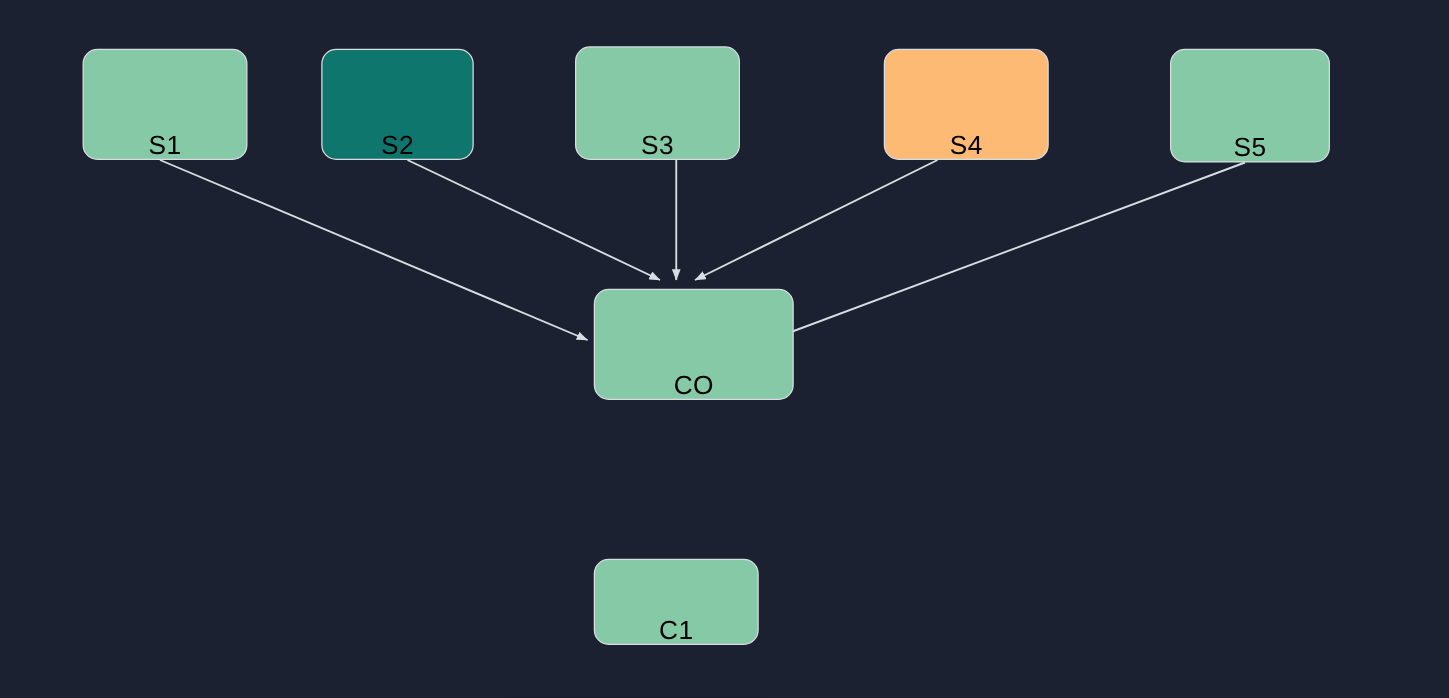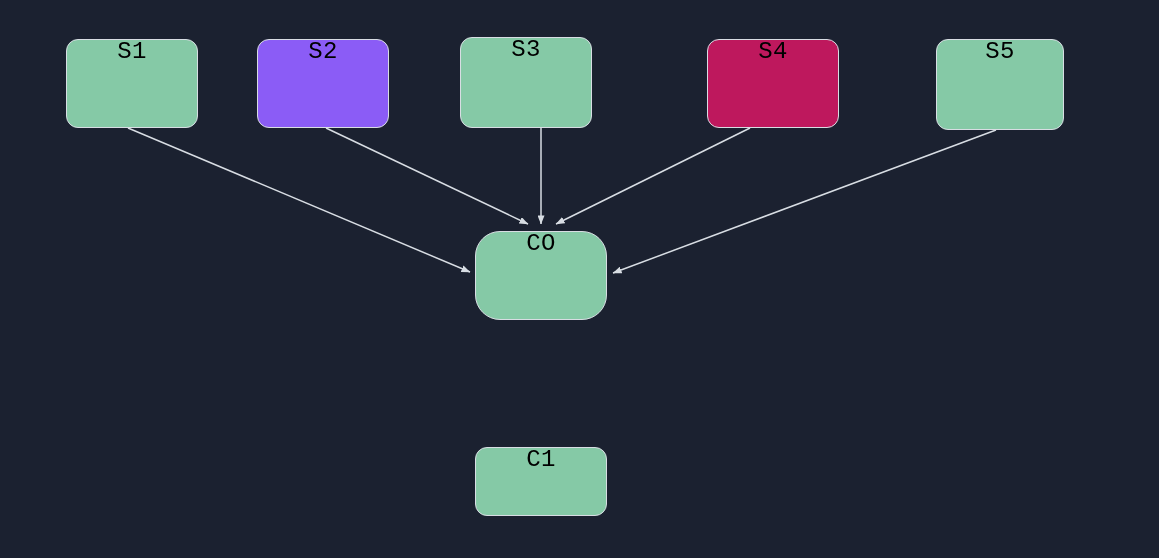--- a/index.html
+++ b/index.html
@@ -28,25 +28,25 @@
     height: 558px;
     pointer-events: none;
   }
   .node {
     position: absolute;
     box-sizing: border-box;
     background: #85c9a6;
     border: 1.4px solid #d8dde3;
     border-radius: 12px;
     display: flex;
-    align-items: flex-start;
+    align-items: flex-end;
     justify-content: center;
     color: #000000;
-    font-size: 24px;
-    font-family: Liberation Mono, monospace;
+    font-size: 21px;
+    font-family: Liberation Sans, sans-serif;
     letter-spacing: 0.3px;
     line-height: 1;
     user-select: none;
   }
   .node-label {
     pointer-events: none;
   }
 </style>
 </head>
 <body style="background: rgb(27, 33, 48);">
@@ -65,33 +65,33 @@
         <line x1="541" y1="128" x2="541" y2="224" stroke="#d8dde3" stroke-width="1.5" marker-end="url(#arrowhead)"></line>
         <line x1="750" y1="128" x2="556" y2="224" stroke="#d8dde3" stroke-width="1.5" marker-end="url(#arrowhead)"></line>
         <line x1="996" y1="130" x2="613" y2="273" stroke="#d8dde3" stroke-width="1.5" marker-end="url(#arrowhead)"></line>
       </g>
   </svg>
 
   <div id="nodes-group">
       <div class="node" style="left: 66px; top: 39px; width: 132px; height: 89px; background: rgb(133, 201, 166); border-color: rgb(216, 221, 227); color: rgb(0, 0, 0);">
         <span class="node-label">S1</span>
       </div>
-      <div class="node" style="left: 257px; top: 39px; width: 132px; height: 89px; background: #8b5cf6; border-color: rgb(216, 221, 227); color: rgb(0, 0, 0);">
+      <div class="node" style="left: 257px; top: 39px; width: 122px; height: 89px; background: #0f766e; border-color: rgb(216, 221, 227); color: rgb(0, 0, 0);">
         <span class="node-label">S2</span>
       </div>
       <div class="node" style="left: 460px; top: 37px; width: 132px; height: 91px; background: rgb(133, 201, 166); border-color: rgb(216, 221, 227); color: rgb(0, 0, 0);">
         <span class="node-label">S3</span>
       </div>
-      <div class="node" style="left: 707px; top: 39px; width: 132px; height: 89px; background: #be185d; border-color: rgb(216, 221, 227); color: rgb(0, 0, 0);">
+      <div class="node" style="left: 707px; top: 39px; width: 132px; height: 89px; background: #fdba74; border-color: rgb(216, 221, 227); color: rgb(0, 0, 0);">
         <span class="node-label">S4</span>
       </div>
       <div class="node" style="left: 936px; top: 39px; width: 128px; height: 91px; background: rgb(133, 201, 166); border-color: rgb(216, 221, 227); color: rgb(0, 0, 0);">
         <span class="node-label">S5</span>
       </div>
-      <div class="node" style="left: 475px; top: 231px; width: 132px; height: 89px; background: rgb(133, 201, 166); border-color: rgb(216, 221, 227); color: rgb(0, 0, 0); border-radius: 25px;">
+      <div class="node" style="left: 475px; top: 231px; width: 160px; height: 89px; background: rgb(133, 201, 166); border-color: rgb(216, 221, 227); color: rgb(0, 0, 0);">
         <span class="node-label">CO</span>
       </div>
       <div class="node" style="left: 475px; top: 447px; width: 132px; height: 69px; background: rgb(133, 201, 166); border-color: rgb(216, 221, 227); color: rgb(0, 0, 0);">
         <span class="node-label">C1</span>
       </div>
     </div>
 
 </div>
 
 </body></html>

